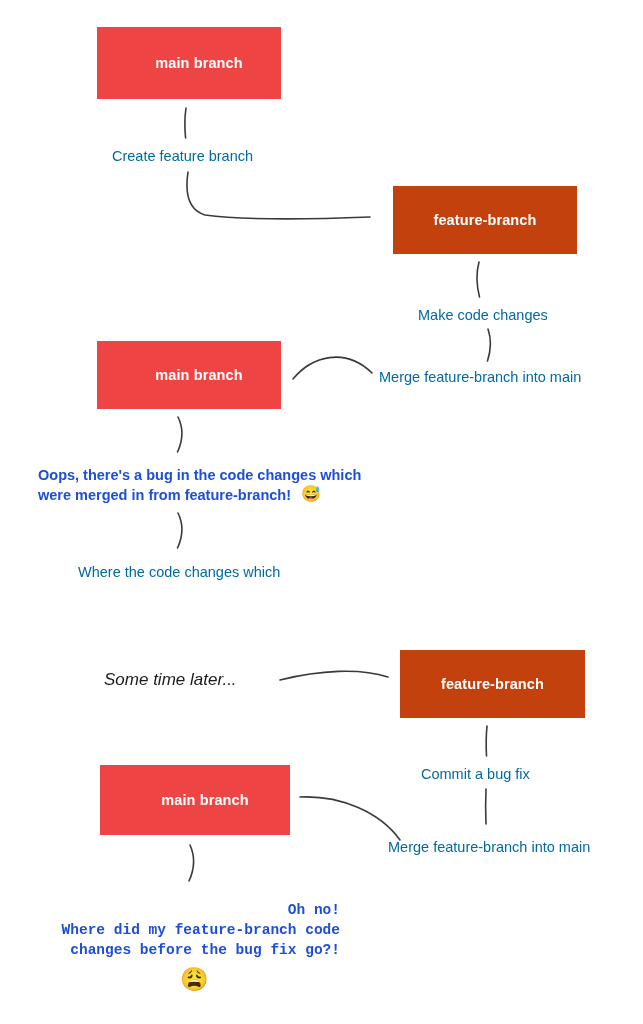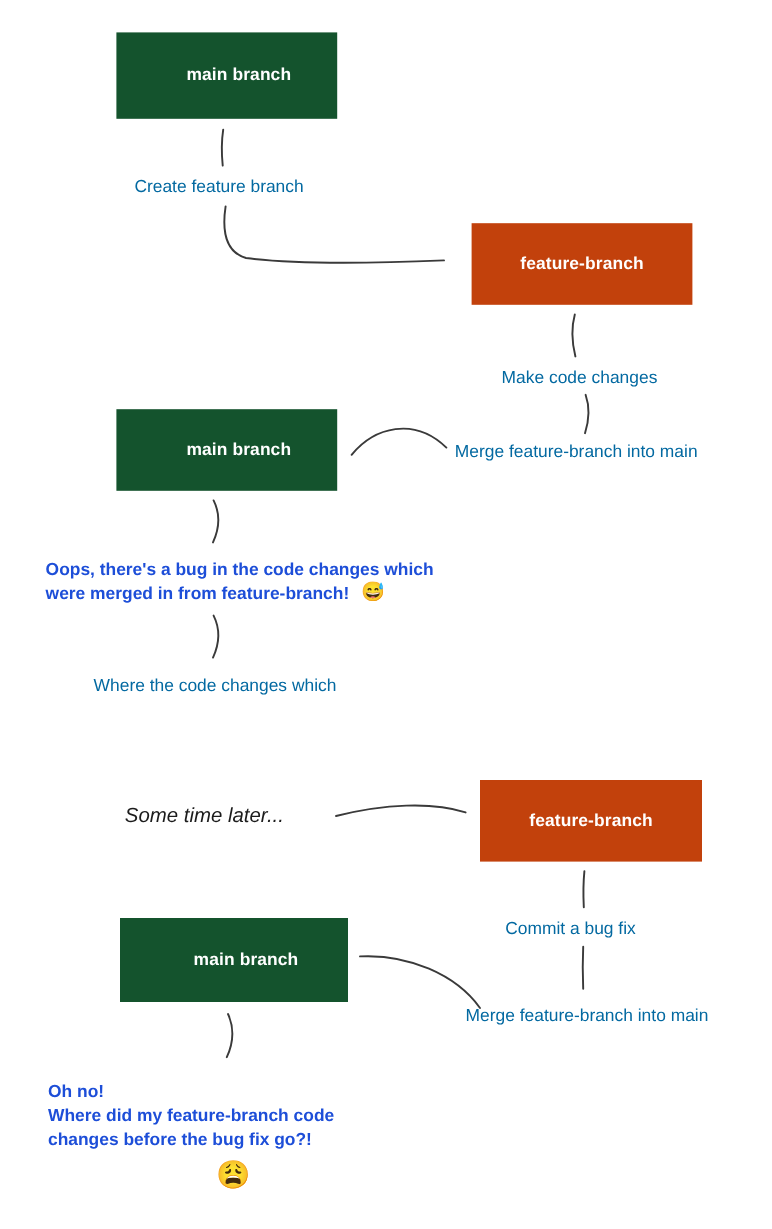--- a/index.html
+++ b/index.html
@@ -22,31 +22,31 @@
     position: absolute;
     display: flex;
     align-items: center;
     justify-content: center;
     color: #ffffff;
     font-weight: bold;
     font-size: 14.5px;
     letter-spacing: 0.1px;
     box-sizing: border-box;
   }
-  .node-main  { background: #14532d; padding-left: 20px; }
+  .node-main  { background: #ef4444; padding-left: 20px; }
   .node-feat  { background: #c2410c; }
 
   .label {
     position: absolute;
     color: #0369a1;
     font-size: 14.5px;
     line-height: 1.35;
     white-space: pre;
   }
-  .label.center { text-align: left; }
+  .label.center { text-align: right; font-family: Liberation Mono, monospace; }
   .label.bold   { font-weight: bold; color: #1d4ed8; }
   .label.italic { font-style: italic; font-size: 17px; color: #1c1c1c; }
 
   .emoji {
     position: absolute;
     font-size: 16px;
     line-height: 1;
   }
   .emoji.big { font-size: 23px; }
 

